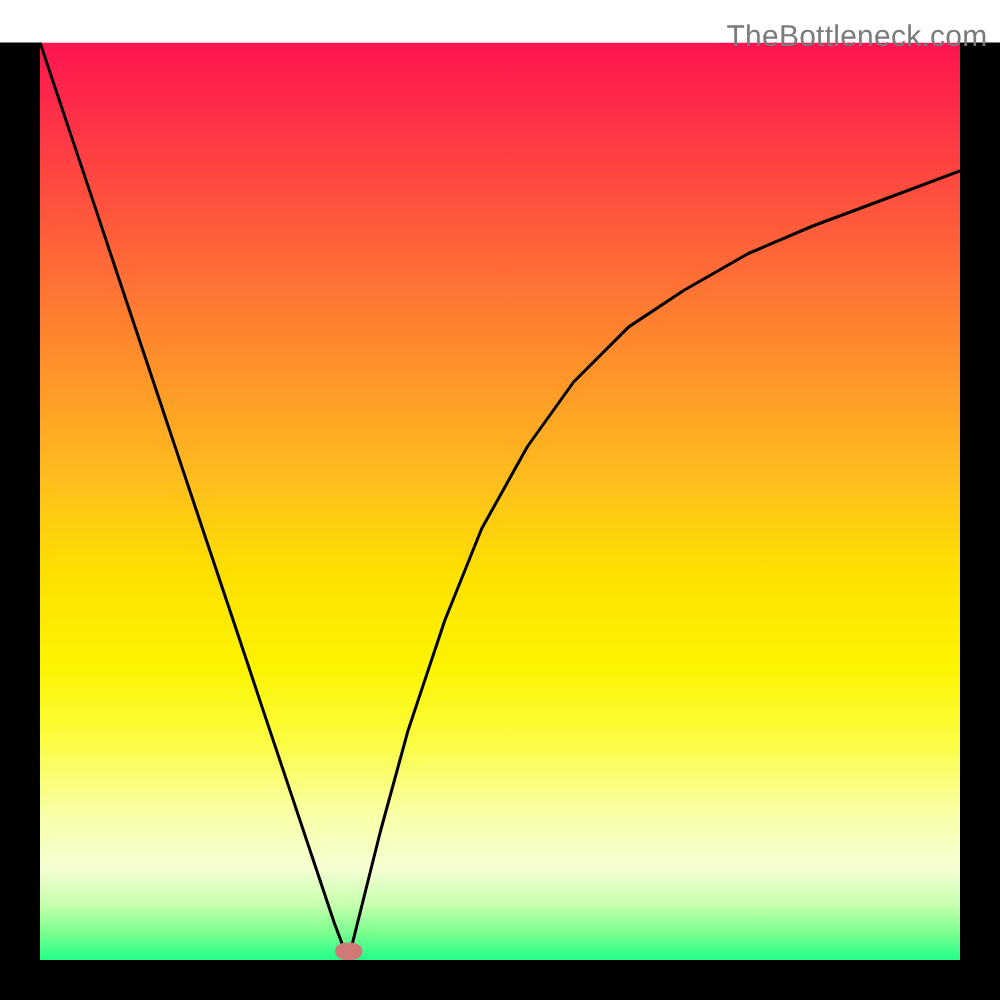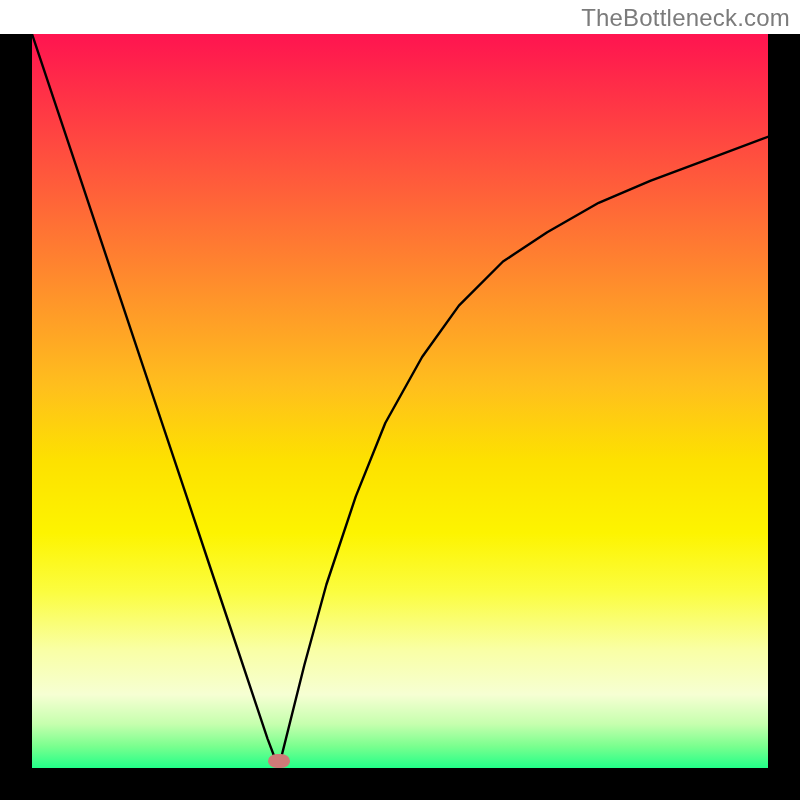--- a/index.html
+++ b/index.html
@@ -11,21 +11,21 @@
     overflow: hidden;
     font-family: Arial, Helvetica, sans-serif;
   }
   .wrap {
     position: relative;
     width: 800px;
     height: 800px;
   }
   .attribution {
     position: absolute;
-    top: 4px;
+    top: 16px;
     right: 10px;
     font-size: 24px;
     font-weight: 400;
     color: #7b7b7b;
     letter-spacing: 0.2px;
     z-index: 3;
   }
   .top-strip {
     position: absolute;
     left: 0;

